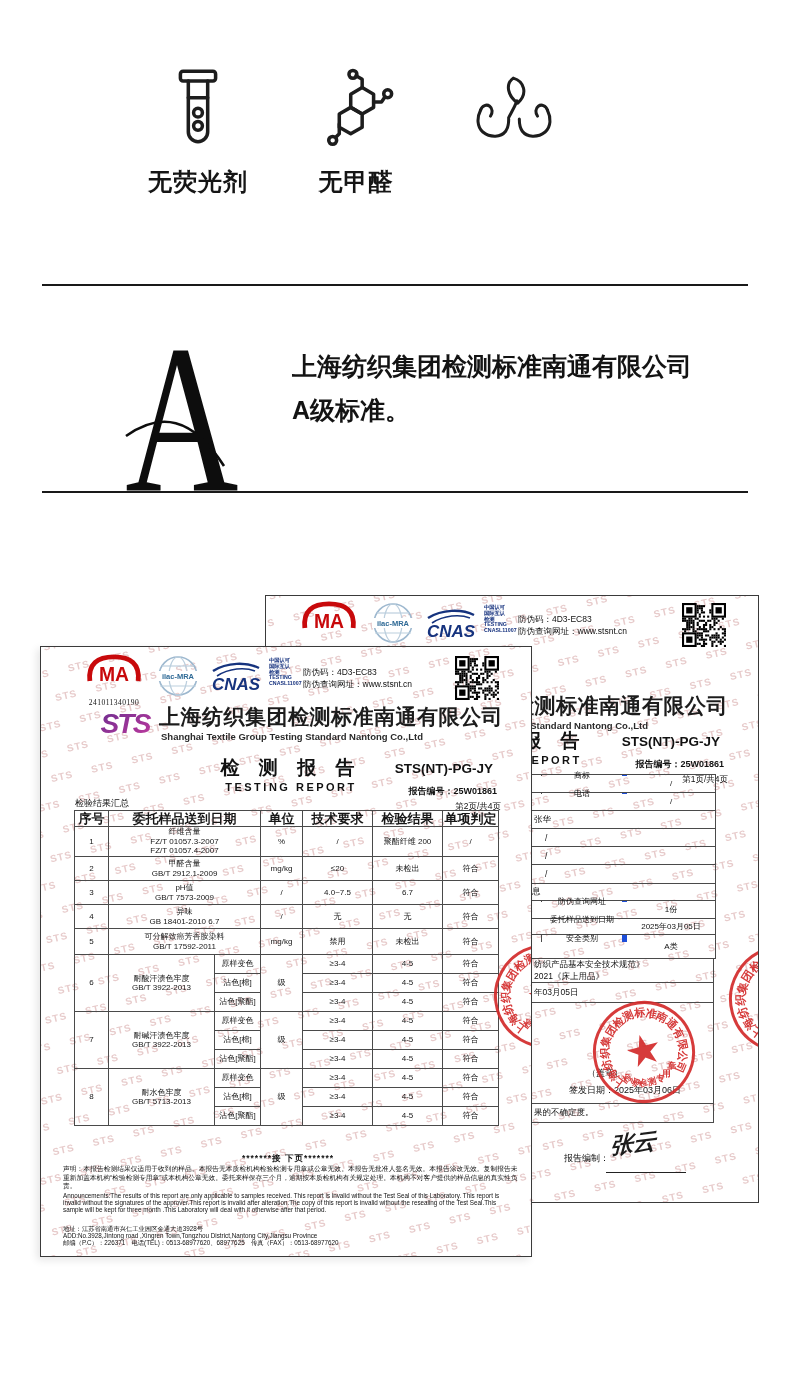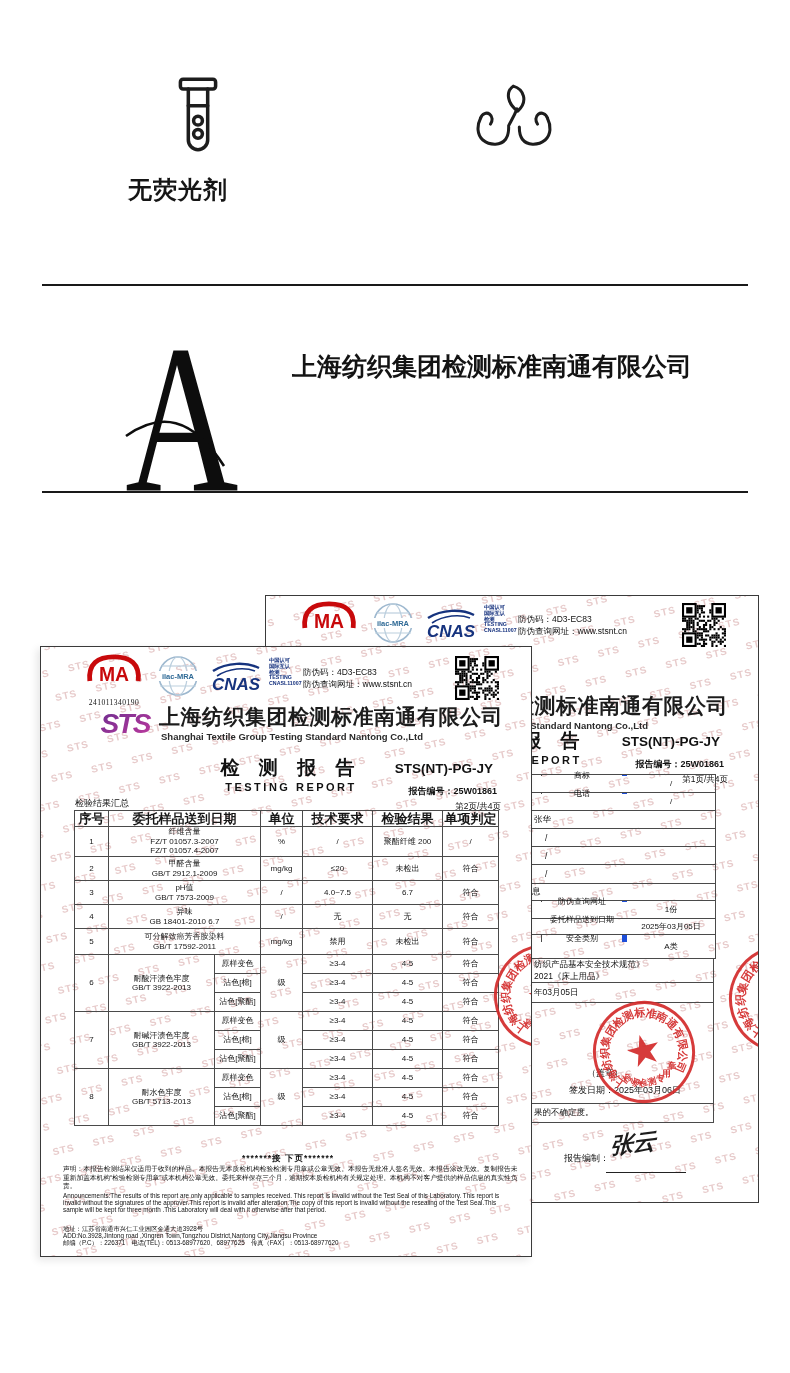--- a/index.html
+++ b/index.html
@@ -1,21 +1,21 @@
 <!DOCTYPE html>
 <html><head>
 <meta charset="utf-8">
 <style>
   html,body{margin:0;padding:0;}
   body{width:790px;height:1373px;background:#fff;font-family:"Liberation Sans",sans-serif;color:#111;position:relative;}
   #page{position:absolute;inset:0;overflow:hidden;background:#fff;}
 
   
   .badges{position:absolute;top:64px;left:0;width:790px;height:145px;}
-  .badge{position:absolute;top:8px;text-align:left;font-family:Liberation Serif, serif;}
+  .badge{position:absolute;top:0;text-align:center;font-family:Liberation Serif, serif;}
   .badge svg{display:block;margin:0 auto;}
   .blabel{display:block;margin-top:10px;font-size:24px;font-weight:bold;color:#151515;letter-spacing:1px;white-space:nowrap;}
   .badge1{left:128px;width:140px;}
   .badge2{left:286px;width:140px;}
   .badge3{left:426px;width:175px;}
 
   .divider{position:absolute;left:42px;width:706px;border-top:2px solid #191919;}
   #divider1{top:284px;}
   #divider2{top:491px;}
 
@@ -116,20 +116,35 @@
         <g fill="none" stroke="#1d1d1d" stroke-width="4" stroke-linecap="round" stroke-linejoin="round">
           <rect x="30" y="6" width="40" height="11" rx="3"></rect>
           <path d="M39,17 V75 a11,11 0 0 0 22,0 V17"></path>
           <line x1="39" y1="36" x2="61" y2="36"></line>
           <circle cx="50" cy="53" r="5"></circle>
           <circle cx="50" cy="68" r="5"></circle>
         </g>
       </svg>
       <span class="blabel">无荧光剂</span>
     </div>
+    <div class="badge badge2">
+      <svg width="88" height="92" viewBox="0 0 100 100">
+        <g fill="none" stroke="#1d1d1d" stroke-width="4" stroke-linecap="round" stroke-linejoin="round">
+          <polygon points="44,47 57,54.5 57,69.5 44,77 31,69.5 31,54.5"></polygon>
+          <polygon points="57,24.5 70,32 70,47 57,54.5 44,47 44,32"></polygon>
+          <path d="M57,24.5 L57,15 L50,11"></path>
+          <circle cx="46.5" cy="9.5" r="4.5"></circle>
+          <path d="M70,41 L79,41 L83,35"></path>
+          <circle cx="86" cy="31.5" r="4.5"></circle>
+          <path d="M31,66 L31,77 L27,81"></path>
+          <circle cx="23.5" cy="84.5" r="4.5"></circle>
+        </g>
+      </svg>
+      <span class="blabel">无甲醛</span>
+    </div>
     <div class="badge badge3">
       <svg width="88" height="92" viewBox="0 0 116 100">
         <g fill="none" stroke="#1d1d1d" stroke-width="4" stroke-linecap="round" stroke-linejoin="round">
           <path d="M57,8 C71,12 77,28 63,41 C50,32 46,16 57,8 Z"></path>
           <path d="M62,38 C58,48 54,54 51,60"></path>
           <g id="handL">
             <path d="M14,50 C9,60 9,72 17,79 C27,87 41,86 47,78 C50,74 51,68 51,62"></path>
             <path d="M14,50 C16,44 22,42 26,45 C30,48 30,54 27,58"></path>
           </g>
           <use href="#handL" transform="matrix(-1,0,0,1,116,0)"></use>
@@ -140,20 +155,21 @@
 
   <div class="divider" id="divider1"></div>
 
   <div class="grade">
     <svg class="grade-letter" viewBox="0 0 118 162">
       <text x="0" y="0" transform="translate(58,154) scale(0.74,1)" text-anchor="middle" font-size="212" font-family="Liberation Serif, DejaVu Serif, serif" fill="#0d0d0d">A</text>
       <path d="M2,100 C36,76 68,80 100,130" stroke="#0d0d0d" stroke-width="2.6" fill="none"></path>
     </svg>
     <div class="grade-text">
       <div>上海纺织集团检测标准南通有限公司</div>
+      <div>A级标准。</div>
     </div>
   </div>
 
   <div class="divider" id="divider2"></div>
 
   <div class="cert back-cert">
       <div class="wm-layer">
         <div class="wm-row" style="top: -34px; left: -59px;">STS STS STS STS STS STS STS STS STS STS STS STS STS STS STS STS STS STS STS STS STS STS STS STS </div>
         <div class="wm-row" style="top: -8px; left: -40px;">STS STS STS STS STS STS STS STS STS STS STS STS STS STS STS STS STS STS STS STS STS STS STS STS </div>
         <div class="wm-row" style="top: 18px; left: -59px;">STS STS STS STS STS STS STS STS STS STS STS STS STS STS STS STS STS STS STS STS STS STS STS STS </div>

